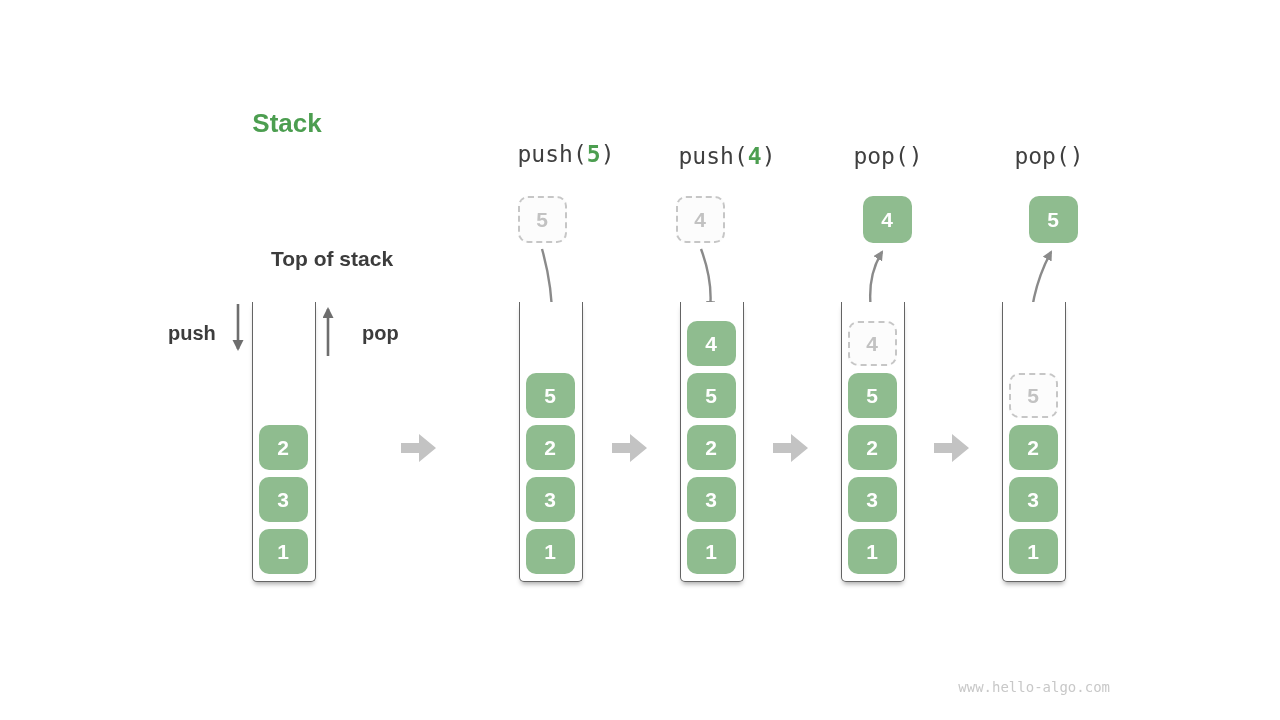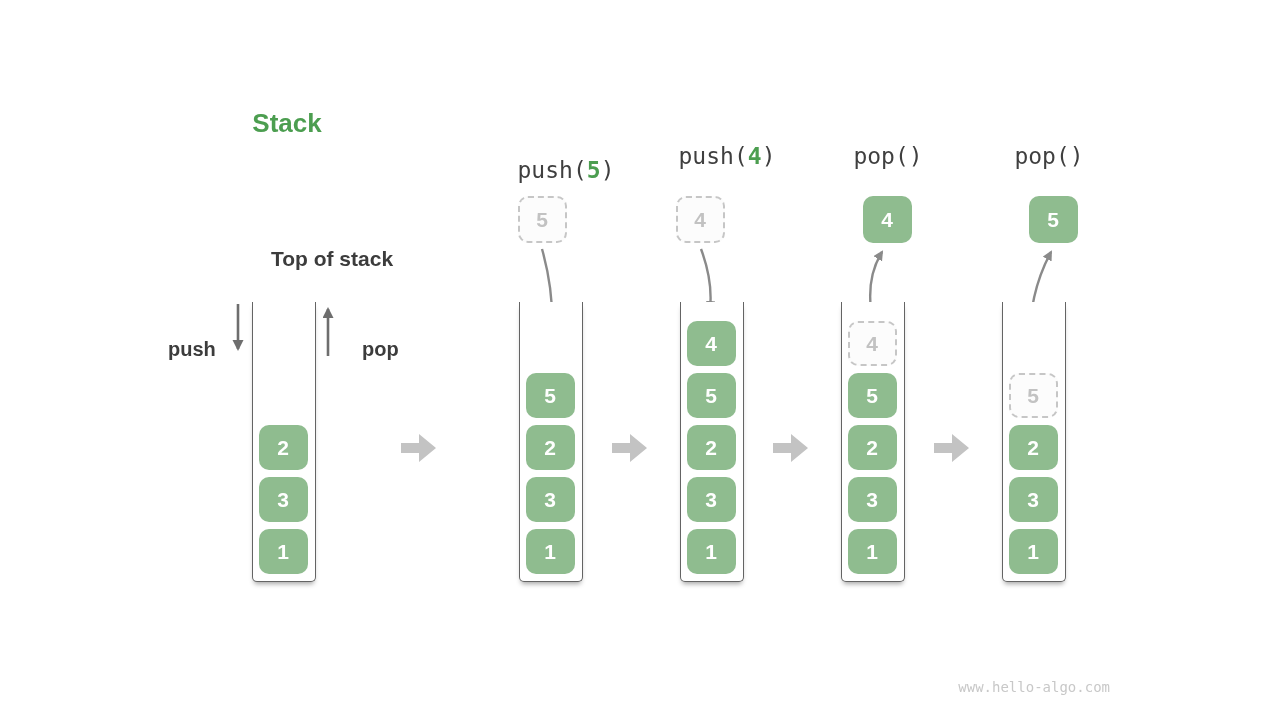--- a/index.html
+++ b/index.html
@@ -11,21 +11,21 @@
 
   .diagram-title {
     font-size:26px; font-weight:bold; color:#4c9e50;
     transform:translateX(-50%); white-space:nowrap;
   }
   .side-label {
     font-size:21px; font-weight:bold; color:#3c3c3c;
     transform:translateX(-50%); white-space:nowrap;
   }
   .pushpop-label {
-    font-size:20px; font-weight:bold; color:#3c3c3c; white-space:nowrap;margin-top:16px;
+    font-size:20px; font-weight:bold; color:#3c3c3c; white-space:nowrap;
   }
 
   .op-label {
     font-family:"DejaVu Sans Mono", monospace;
     font-size:23px; color:#3f3f3f; white-space:nowrap;
     transform:translateX(-50%);
   }
   .op-label .arg { color:#4c9e50; font-weight:bold; }
 
   .stack-container {
@@ -94,21 +94,21 @@
         <polygon points="773,443 791,443 791,434 808,448 791,462 791,453 773,453" fill="#c3c3c3"></polygon>
         <polygon points="934,443 952,443 952,434 969,448 952,462 952,453 934,453" fill="#c3c3c3"></polygon>
       </g>
   </svg>
 
   <div id="columns">
       <div class="stack-container" style="left: 252px; top: 302px; width: 62px; height: 279px;"></div>
       <div class="box solid" style="left: 258.5px; top: 425px; width: 49px; height: 45px;">2</div>
       <div class="box solid" style="left: 258.5px; top: 477px; width: 49px; height: 45px;">3</div>
       <div class="box solid" style="left: 258.5px; top: 529px; width: 49px; height: 45px;">1</div>
-      <div class="abs op-label" style="left: 566px; top: 157px;"><span>push(</span><span class="arg">5</span><span>)</span></div>
+      <div class="abs op-label" style="left: 566px; top: 141px;"><span>push(</span><span class="arg">5</span><span>)</span></div>
       <div class="box dashed" style="left: 517.5px; top: 196px; width: 49px; height: 47px;">5</div>
       <div class="stack-container" style="left: 519px; top: 302px; width: 62px; height: 279px;"></div>
       <div class="box solid" style="left: 525.5px; top: 373px; width: 49px; height: 45px;">5</div>
       <div class="box solid" style="left: 525.5px; top: 425px; width: 49px; height: 45px;">2</div>
       <div class="box solid" style="left: 525.5px; top: 477px; width: 49px; height: 45px;">3</div>
       <div class="box solid" style="left: 525.5px; top: 529px; width: 49px; height: 45px;">1</div>
       <div class="abs op-label" style="left: 727px; top: 143px;"><span>push(</span><span class="arg">4</span><span>)</span></div>
       <div class="box dashed" style="left: 675.5px; top: 196px; width: 49px; height: 47px;">4</div>
       <div class="stack-container" style="left: 680px; top: 302px; width: 62px; height: 279px;"></div>
       <div class="box solid" style="left: 686.5px; top: 321px; width: 49px; height: 45px;">4</div>

